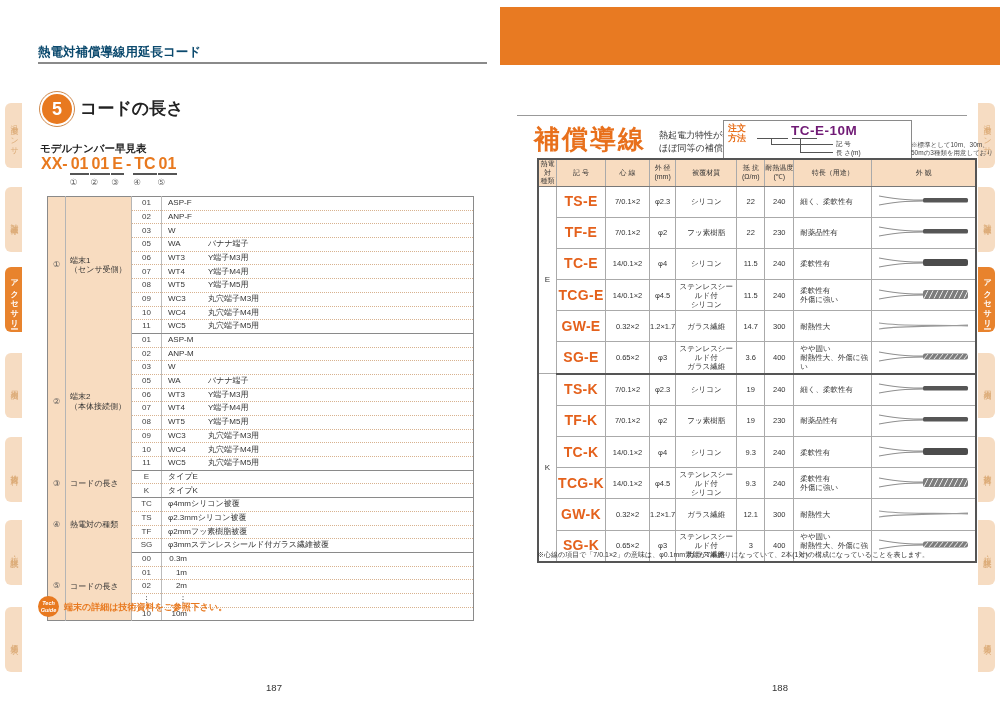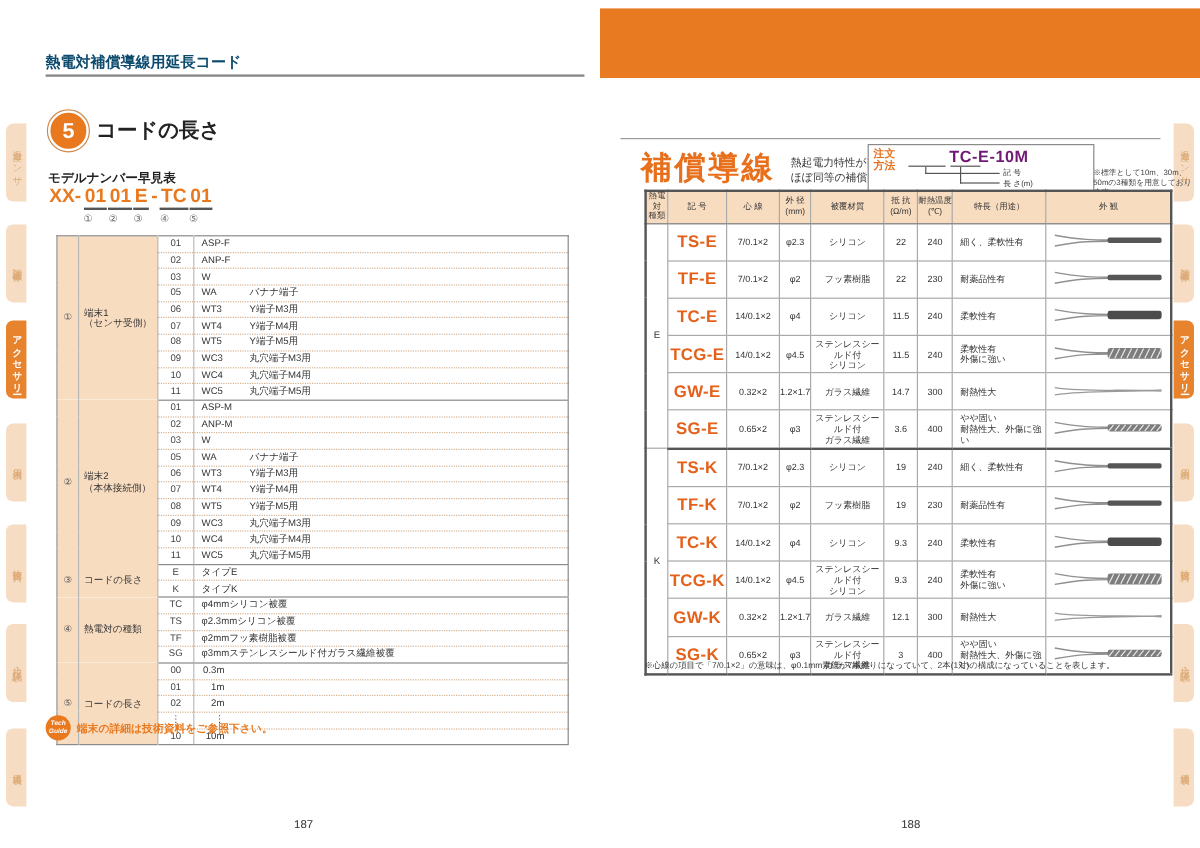--- a/index.html
+++ b/index.html
@@ -42,21 +42,21 @@
                      border-bottom:1px dotted #d8b28f;}
   table.lt td.c-desc{width:305px;padding-left:6px;border-bottom:1px dotted #d8b28f;}
   table.lt tr.group-end td{border-bottom:1px solid #8a8a8a;}
   .tname{display:inline-block;min-width:40px;}
   .lt-len{display:inline-block;min-width:19px;text-align:right;}
 
   .tg-icon{left:38px;top:596px;width:21px;height:21px;border-radius:50%;background:#e8791f;
            display:flex;flex-direction:column;align-items:center;justify-content:center;color:#fff;
            font-size:5.5px;font-style:italic;font-weight:bold;line-height:1.1;}
   .tg-note{left:64px;top:601px;font-size:9px;font-weight:bold;color:#e8791f;}
-  .pageno{font-size:9.5px;color:#333;width:30px;text-align:center;}
+  .pageno{font-size:9.5px;color:#333;width:30px;text-align:center;margin-left:21px;}
 
   
   .banner{left:500px;top:7px;width:500px;height:58px;background:#e87a22;}
   .banner-title{left:533px;top:24px;font-size:21px;font-weight:bold;color:#ffffff;letter-spacing:1px;}
   .rp-rule{left:517px;top:115px;width:450px;border-top:1.5px solid #999;}
   .rp-title{left:534px;top:122px;font-size:26px;font-weight:bold;color:#e8701c;letter-spacing:2px;}
   .rp-lead{left:659px;top:129px;font-size:9px;color:#333;line-height:13px;}
   .order-box{left:723px;top:120px;width:187px;height:39px;border:1px solid #8a8a8a;background:#fff;}
   .ob-label{left:728px;top:124px;font-size:9px;font-weight:bold;color:#e8701c;line-height:9.5px;}
   .ob-code{left:791px;top:123px;font-size:13.5px;font-weight:bold;color:#701a75;letter-spacing:0.5px;}

